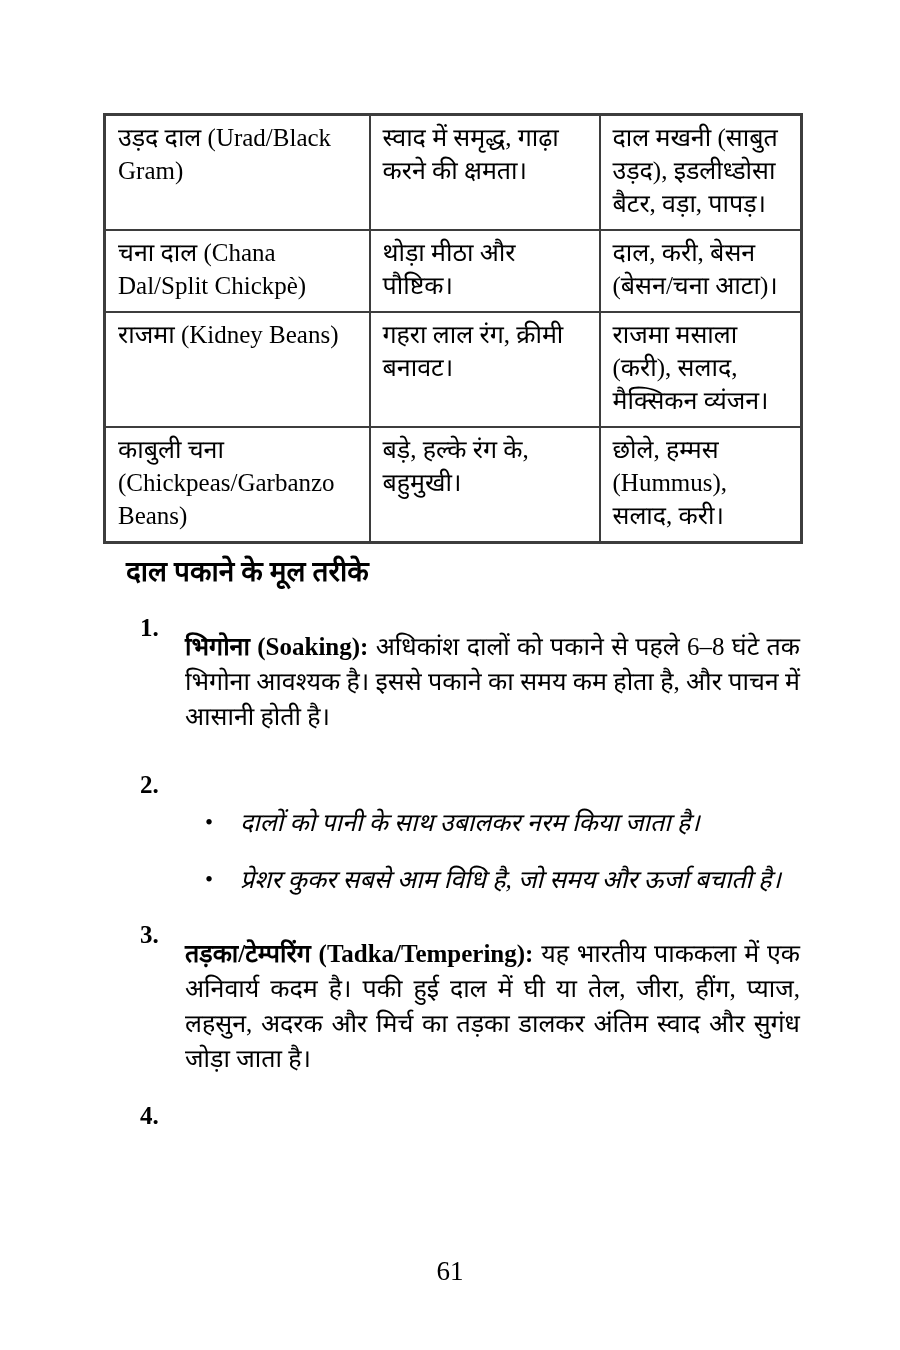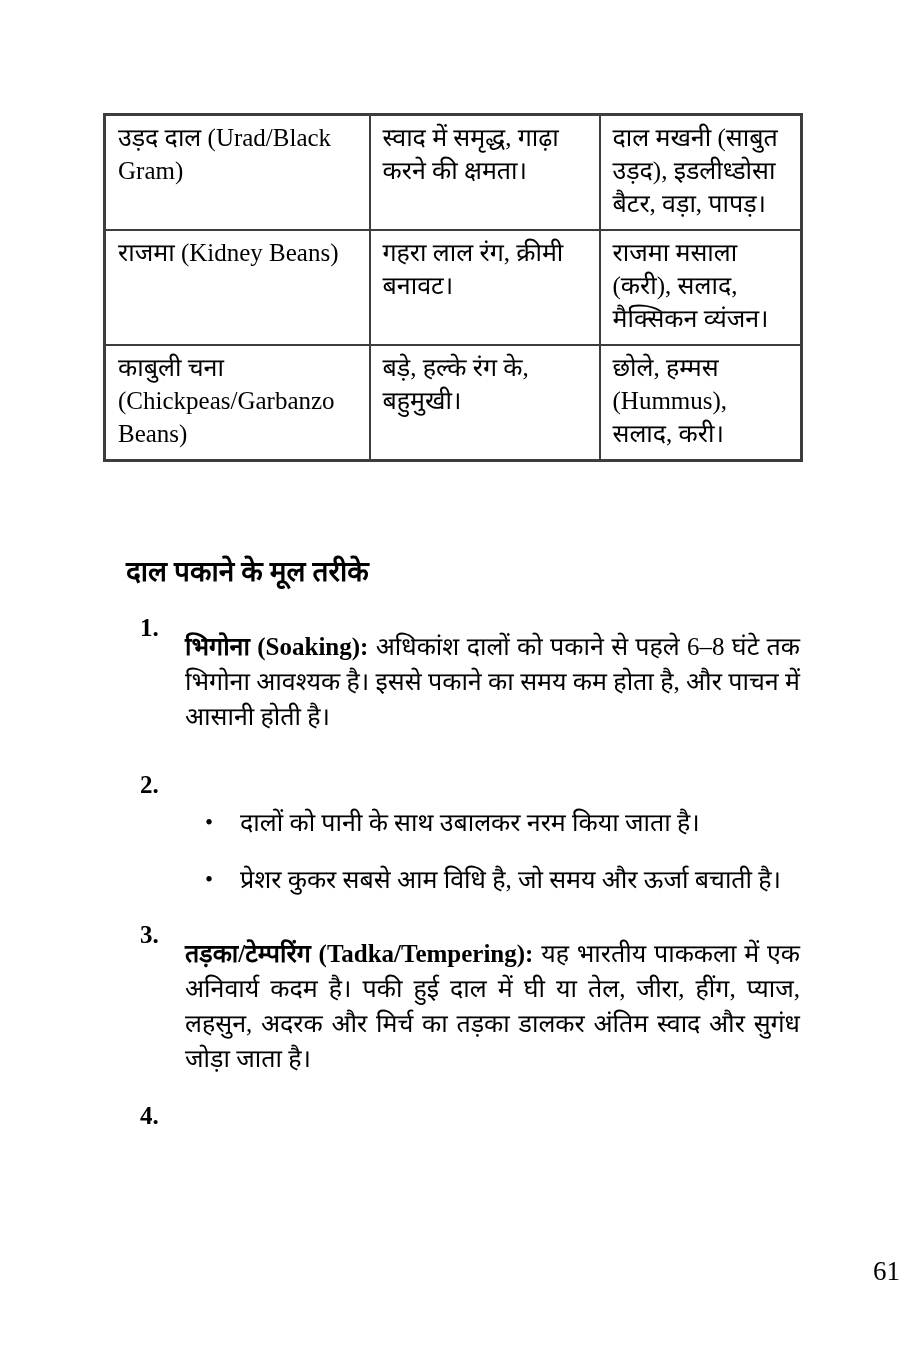--- a/index.html
+++ b/index.html
@@ -47,44 +47,49 @@
   .item-label { font-weight: bold; }
 
   
   .bullet-row { display: flex; }
   .bullet-row.b1 { margin-top: 19px; }
   .bullet-row.b2 { margin-top: 22px; }
   .bullet-marker {
     flex: 0 0 55px; padding-left: 20px;
     font-size: 23px; line-height: 35px;
   }
-  .bullet-text { flex: 1 1 auto; font-size: 25px; line-height: 35px; text-align: justify; }
+  .bullet-text { flex: 1 1 auto; font-size: 25px; line-height: 35px; text-align: justify; font-style: italic; }
 
   
   .page-number {
     position: absolute; left: 0; top: 1256px; width: 900px;
-    text-align: right; font-size: 27px;
+    text-align: center; font-size: 27px;
   }
 </style>
 </head>
 <body>
 
 <div>
 
   <table class="dal-table">
     <colgroup>
       <col style="width:265px">
       <col style="width:230px">
       <col style="width:202px">
     </colgroup>
     <tbody>
       <tr>
         <td>उड़द दाल (Urad/Black Gram)</td>
         <td>स्वाद में समृद्ध, गाढ़ा करने की क्षमता।</td>
         <td>दाल मखनी (साबुत उड़द), इडलीध्डोसा बैटर, वड़ा, पापड़।</td>
+      </tr>
+      <tr>
+        <td>चना दाल (Chana Dal/Split Chickpè)</td>
+        <td>थोड़ा मीठा और पौष्टिक।</td>
+        <td>दाल, करी, बेसन (बेसन/चना आटा)।</td>
       </tr>
       <tr>
         <td>राजमा (Kidney Beans)</td>
         <td>गहरा लाल रंग, क्रीमी बनावट।</td>
         <td>राजमा मसाला (करी), सलाद, मैक्सिकन व्यंजन।</td>
       </tr>
       <tr>
         <td>काबुली चना (Chickpeas/Garbanzo Beans)</td>
         <td>बड़े, हल्के रंग के, बहुमुखी।</td>
         <td>छोले, हम्मस (Hummus), सलाद, करी।</td>

